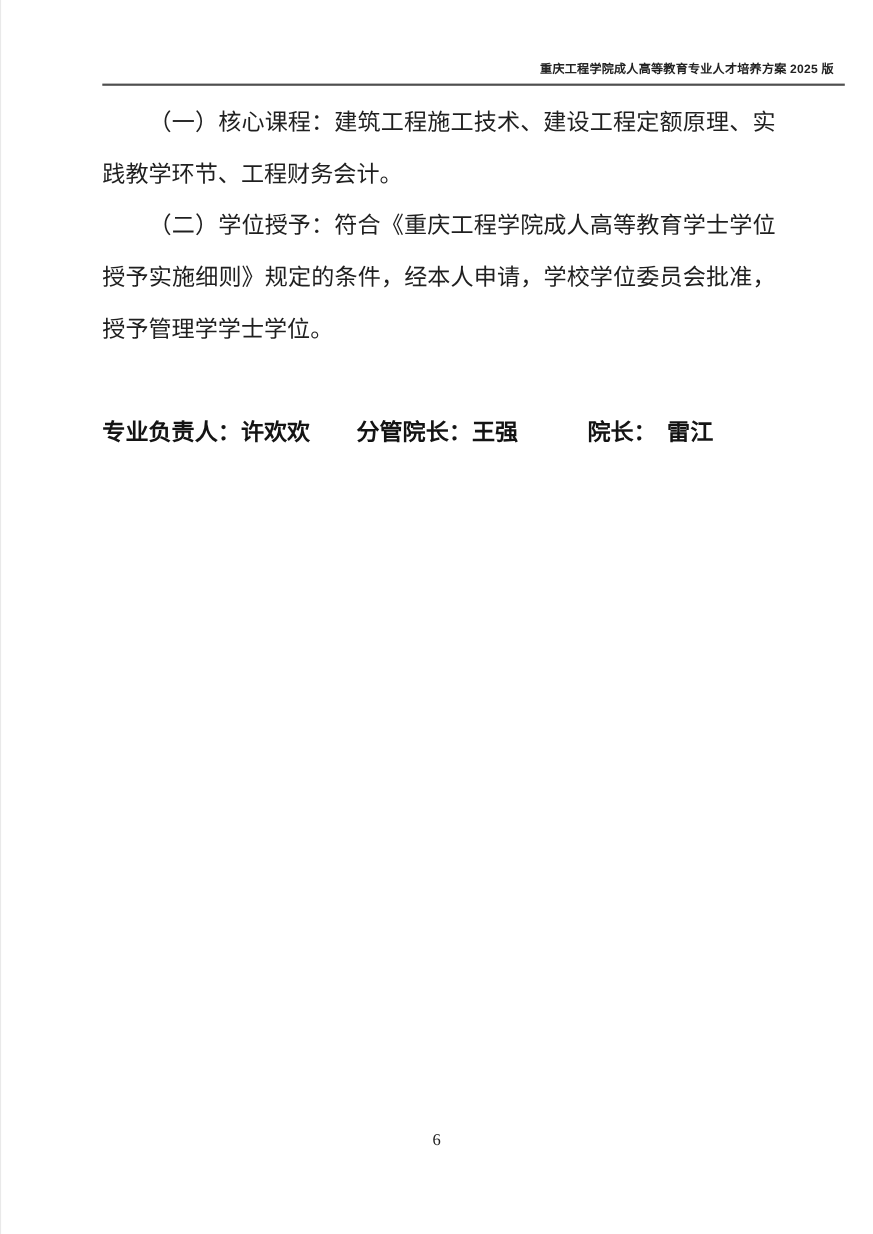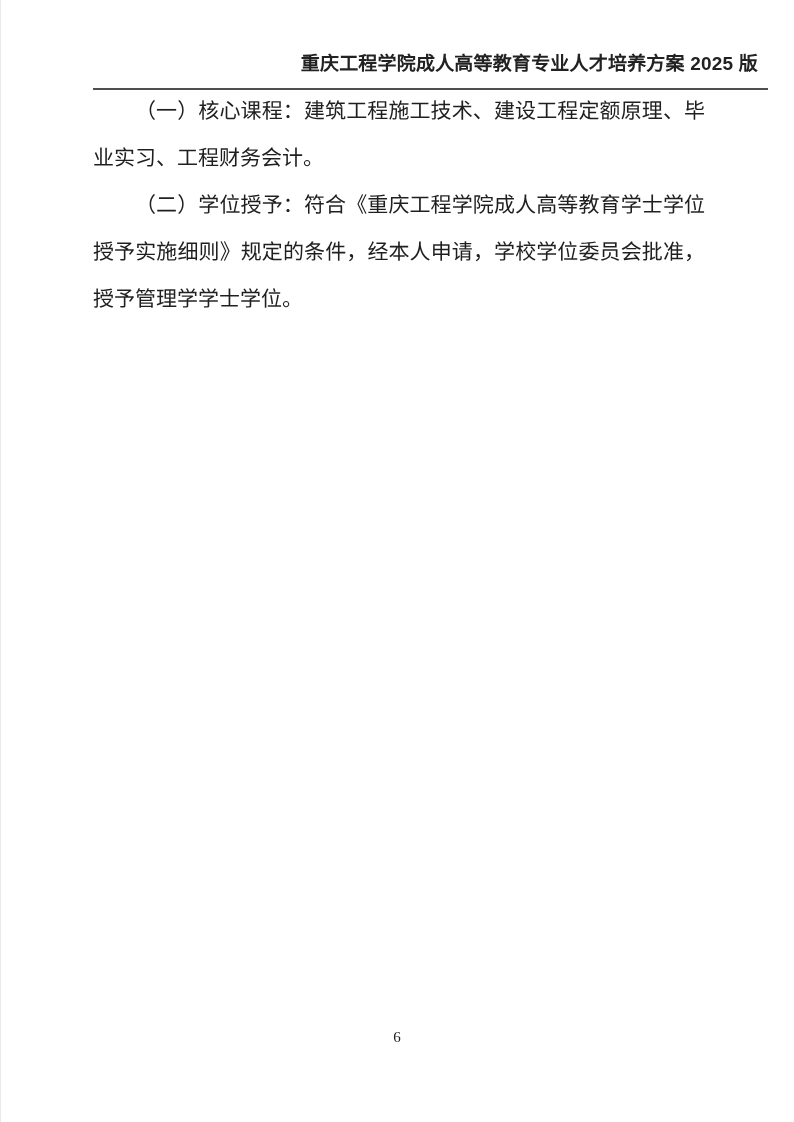--- a/index.html
+++ b/index.html
@@ -22,24 +22,24 @@
     background: #e9e9e9;
   }
   .page-header {
     position: absolute;
     left: 93px;
     right: 26px;
     top: 55px;
     text-align: right;
     font-family: "Liberation Sans", sans-serif;
     font-weight: bold;
-    font-size: 19px;
+    font-size: 11px;
     line-height: 17px;
     color: #222222;
-    padding-bottom: 16px;
+    padding-bottom: 4px;
     border-bottom: 2px solid #4f4f4f;
   }
   .header-title {
     display: inline-block;
     padding-right: 10px;
     letter-spacing: 0.2px;
   }
   .doc-body {
     position: absolute;
     left: 93px;
@@ -87,24 +87,27 @@
 </head>
 <body>
 
 <div class="edge-left"></div>
 
 <div class="page-header">
   <span class="header-title">重庆工程学院成人高等教育专业人才培养方案 2025 版</span>
 </div>
 
 <div class="doc-body">
-  <p class="para">（一）核心课程：建筑工程施工技术、建设工程定额原理、毕业实习、工程财务会计。</p>
+  <p class="para">（一）核心课程：建筑工程施工技术、建设工程定额原理、实践教学环节、工程财务会计。</p>
 
 
 
 
   <p class="para">（二）学位授予：符合《重庆工程学院成人高等教育学士学位授予实施细则》规定的条件，经本人申请，学校学位委员会批准，授予管理学学士学位。</p>
 
+  <p class="para signature">
+    <span class="sig-item"><span>专业负责人：</span><span>许欢欢</span></span><span class="sig-item gap-2"><span>分管院长：</span><span>王强</span></span><span class="sig-item gap-3"><span>院长：</span><span class="sig-name-spaced">雷江</span></span>
+  </p>
 </div>
 
 <div class="page-footer">
   <span>6</span>
 </div>
 
 </body></html>

